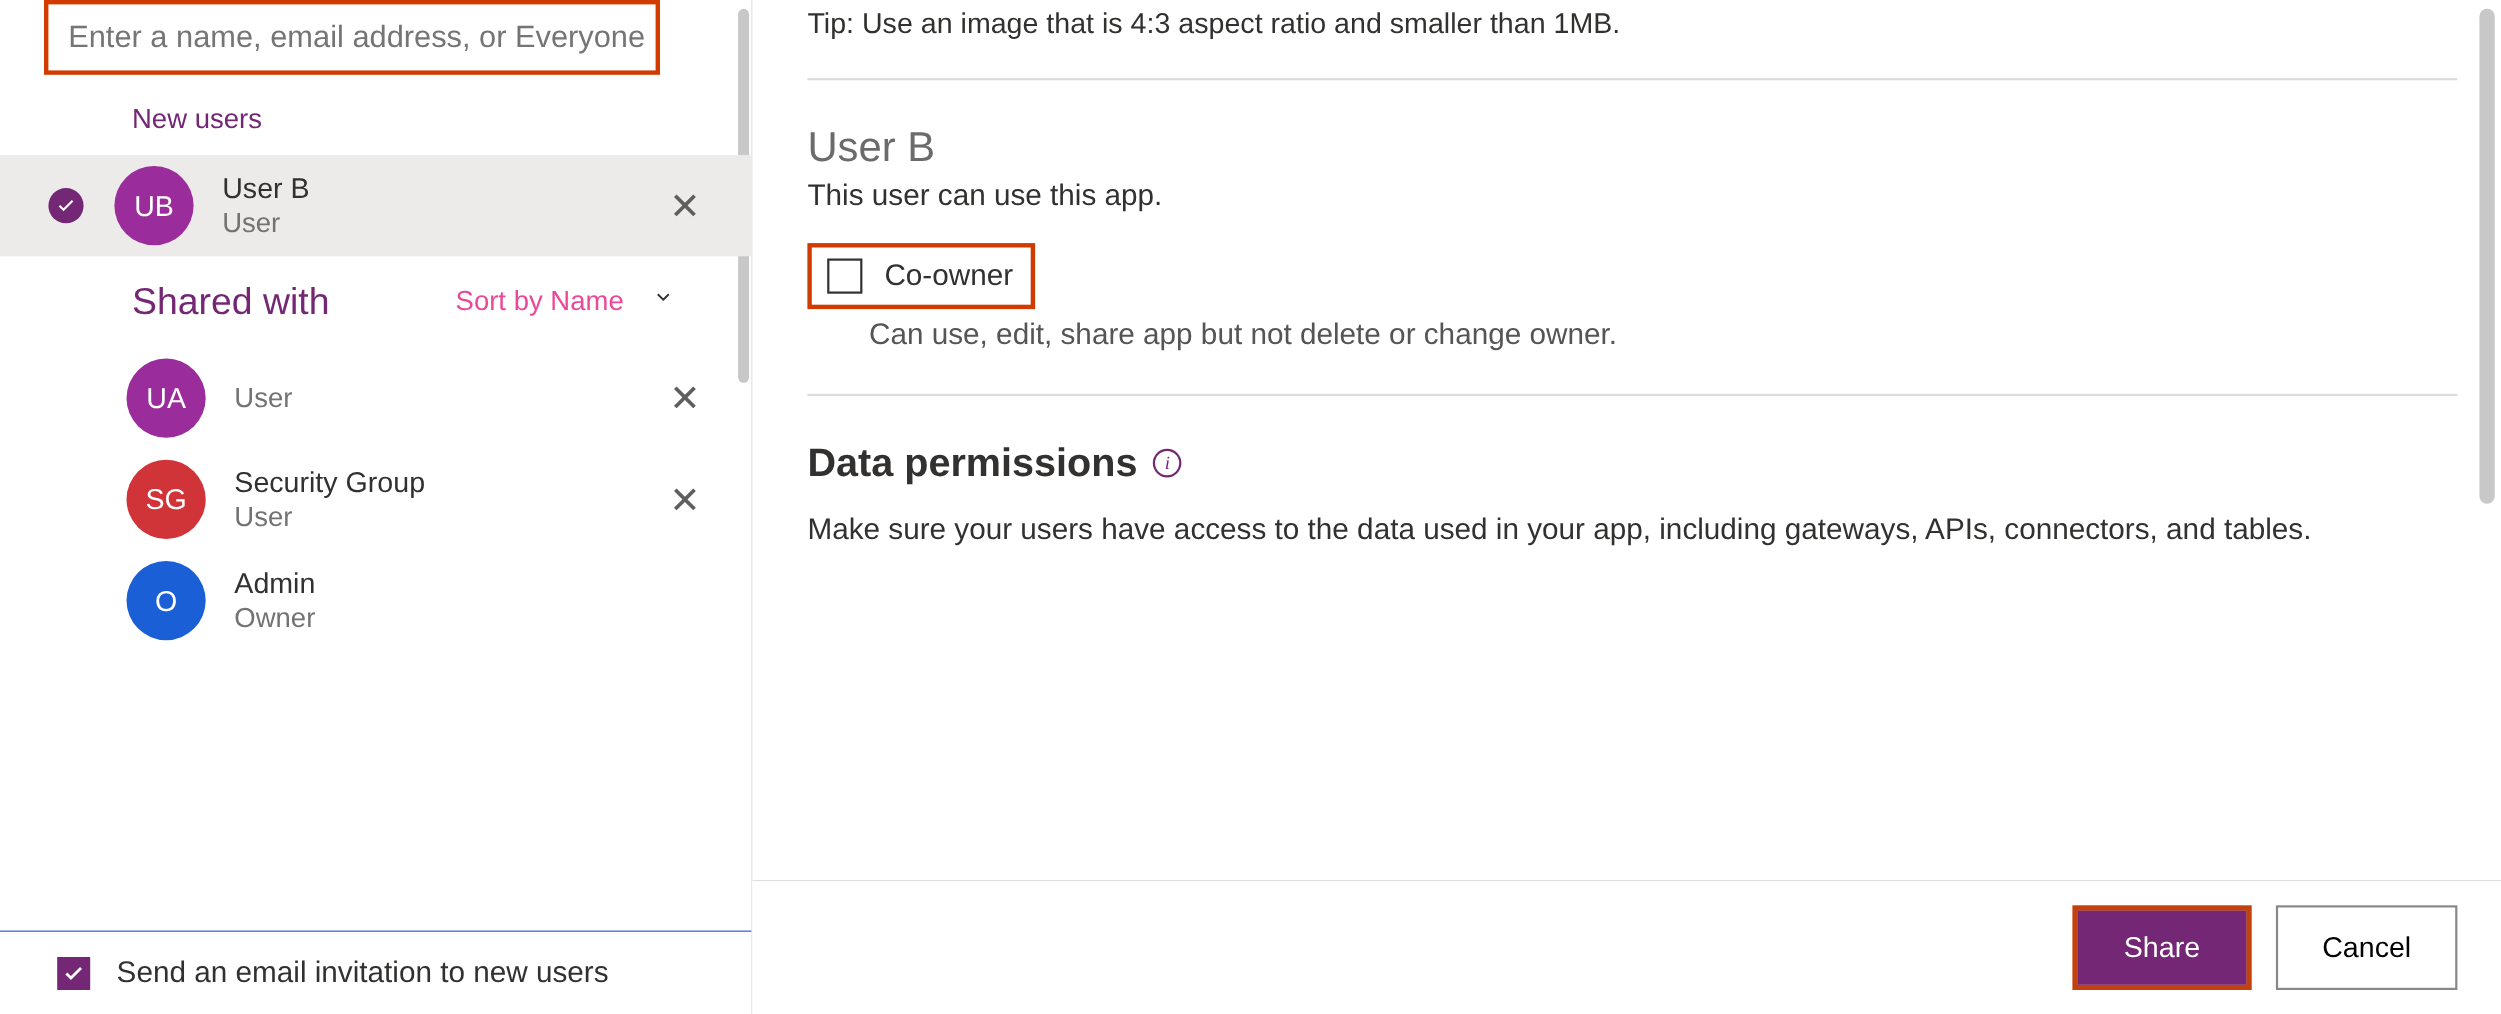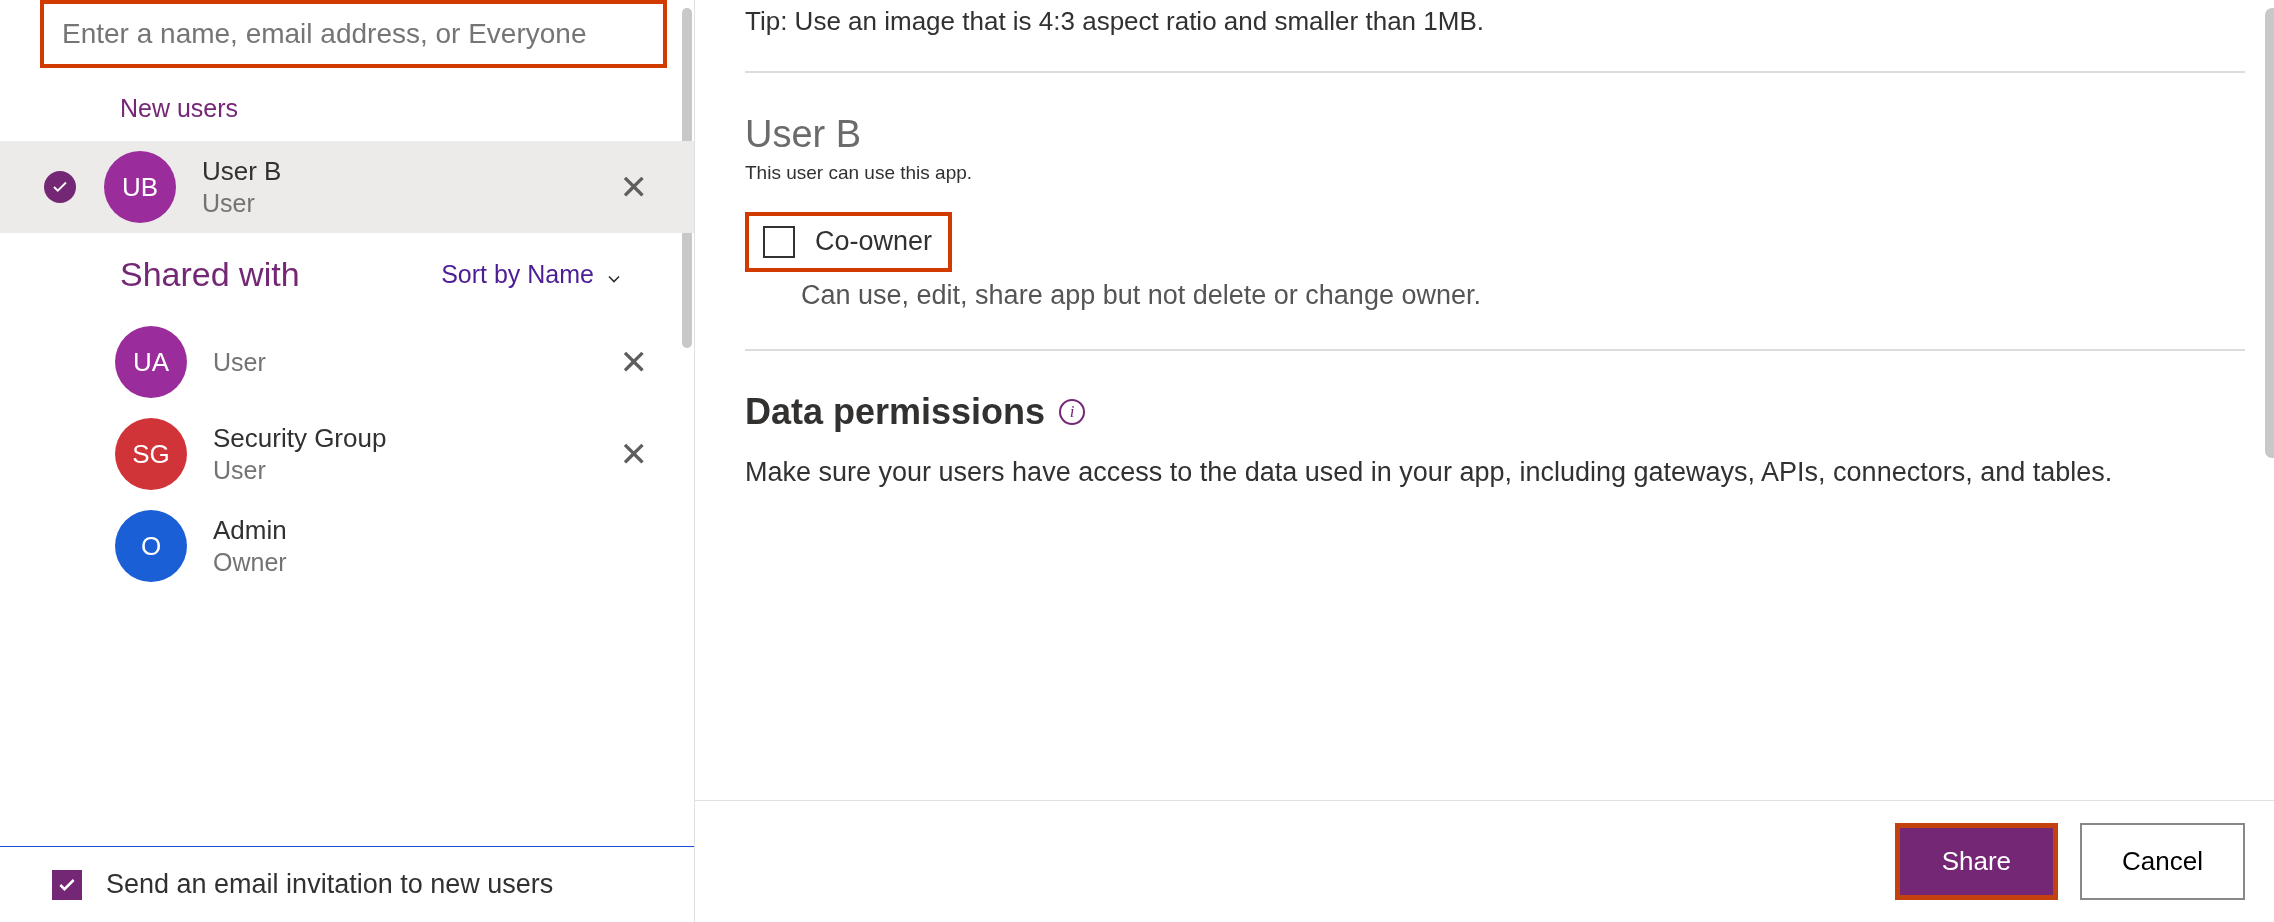--- a/index.html
+++ b/index.html
@@ -38,21 +38,21 @@
     top: 8px;
     width: 10px;
     height: 340px;
     background: #c8c8c8;
     border-radius: 5px;
   }
   .search-wrap {
     padding: 0 40px 0 40px;
   }
   .search-input {
-    width: 627px;
+    width: 560px;
     font-size: 28px;
     color: #6b6b6b;
     padding: 14px 10px 14px 18px;
     border: 4px solid #d13b00;
     background: #fff;
     outline: none;
     position: relative;
     z-index: 2;
   }
   .section-label {
@@ -128,25 +128,25 @@
     align-items: center;
     justify-content: space-between;
     padding: 22px 40px 22px 120px;
   }
   .shared-label {
     color: #742774;
     font-size: 34px;
   }
   .sort-by {
     display: flex;
-    align-items: flex-end;
-    color: #4c1d95;
+    align-items: flex-start;
+    color: #ec4899;
     font-size: 25px;
     cursor: pointer;
-    gap: 10px;
+    gap: 26px;
     margin-right: 30px;
   }
   .chevron {
     width: 20px;
     height: 20px;
   }
   .user-row.padded {
     padding-left: 115px;
   }
   .footer-left {
@@ -228,21 +228,21 @@
     border-top: 2px solid #dcdcdc;
     margin-bottom: 40px;
     width: 1500px;
   }
   .selected-user-name {
     font-size: 38px;
     color: #6b6b6b;
     margin-bottom: 6px;
   }
   .selected-user-desc {
-    font-size: 19px;
+    font-size: 27px;
     color: #323130;
     margin-bottom: 28px;
   }
   .coowner-row {
     display: flex;
     align-items: flex-start;
     border: 4px solid #d13b00;
     width: fit-content;
     padding: 10px 16px 10px 14px;
     margin-bottom: 8px;

